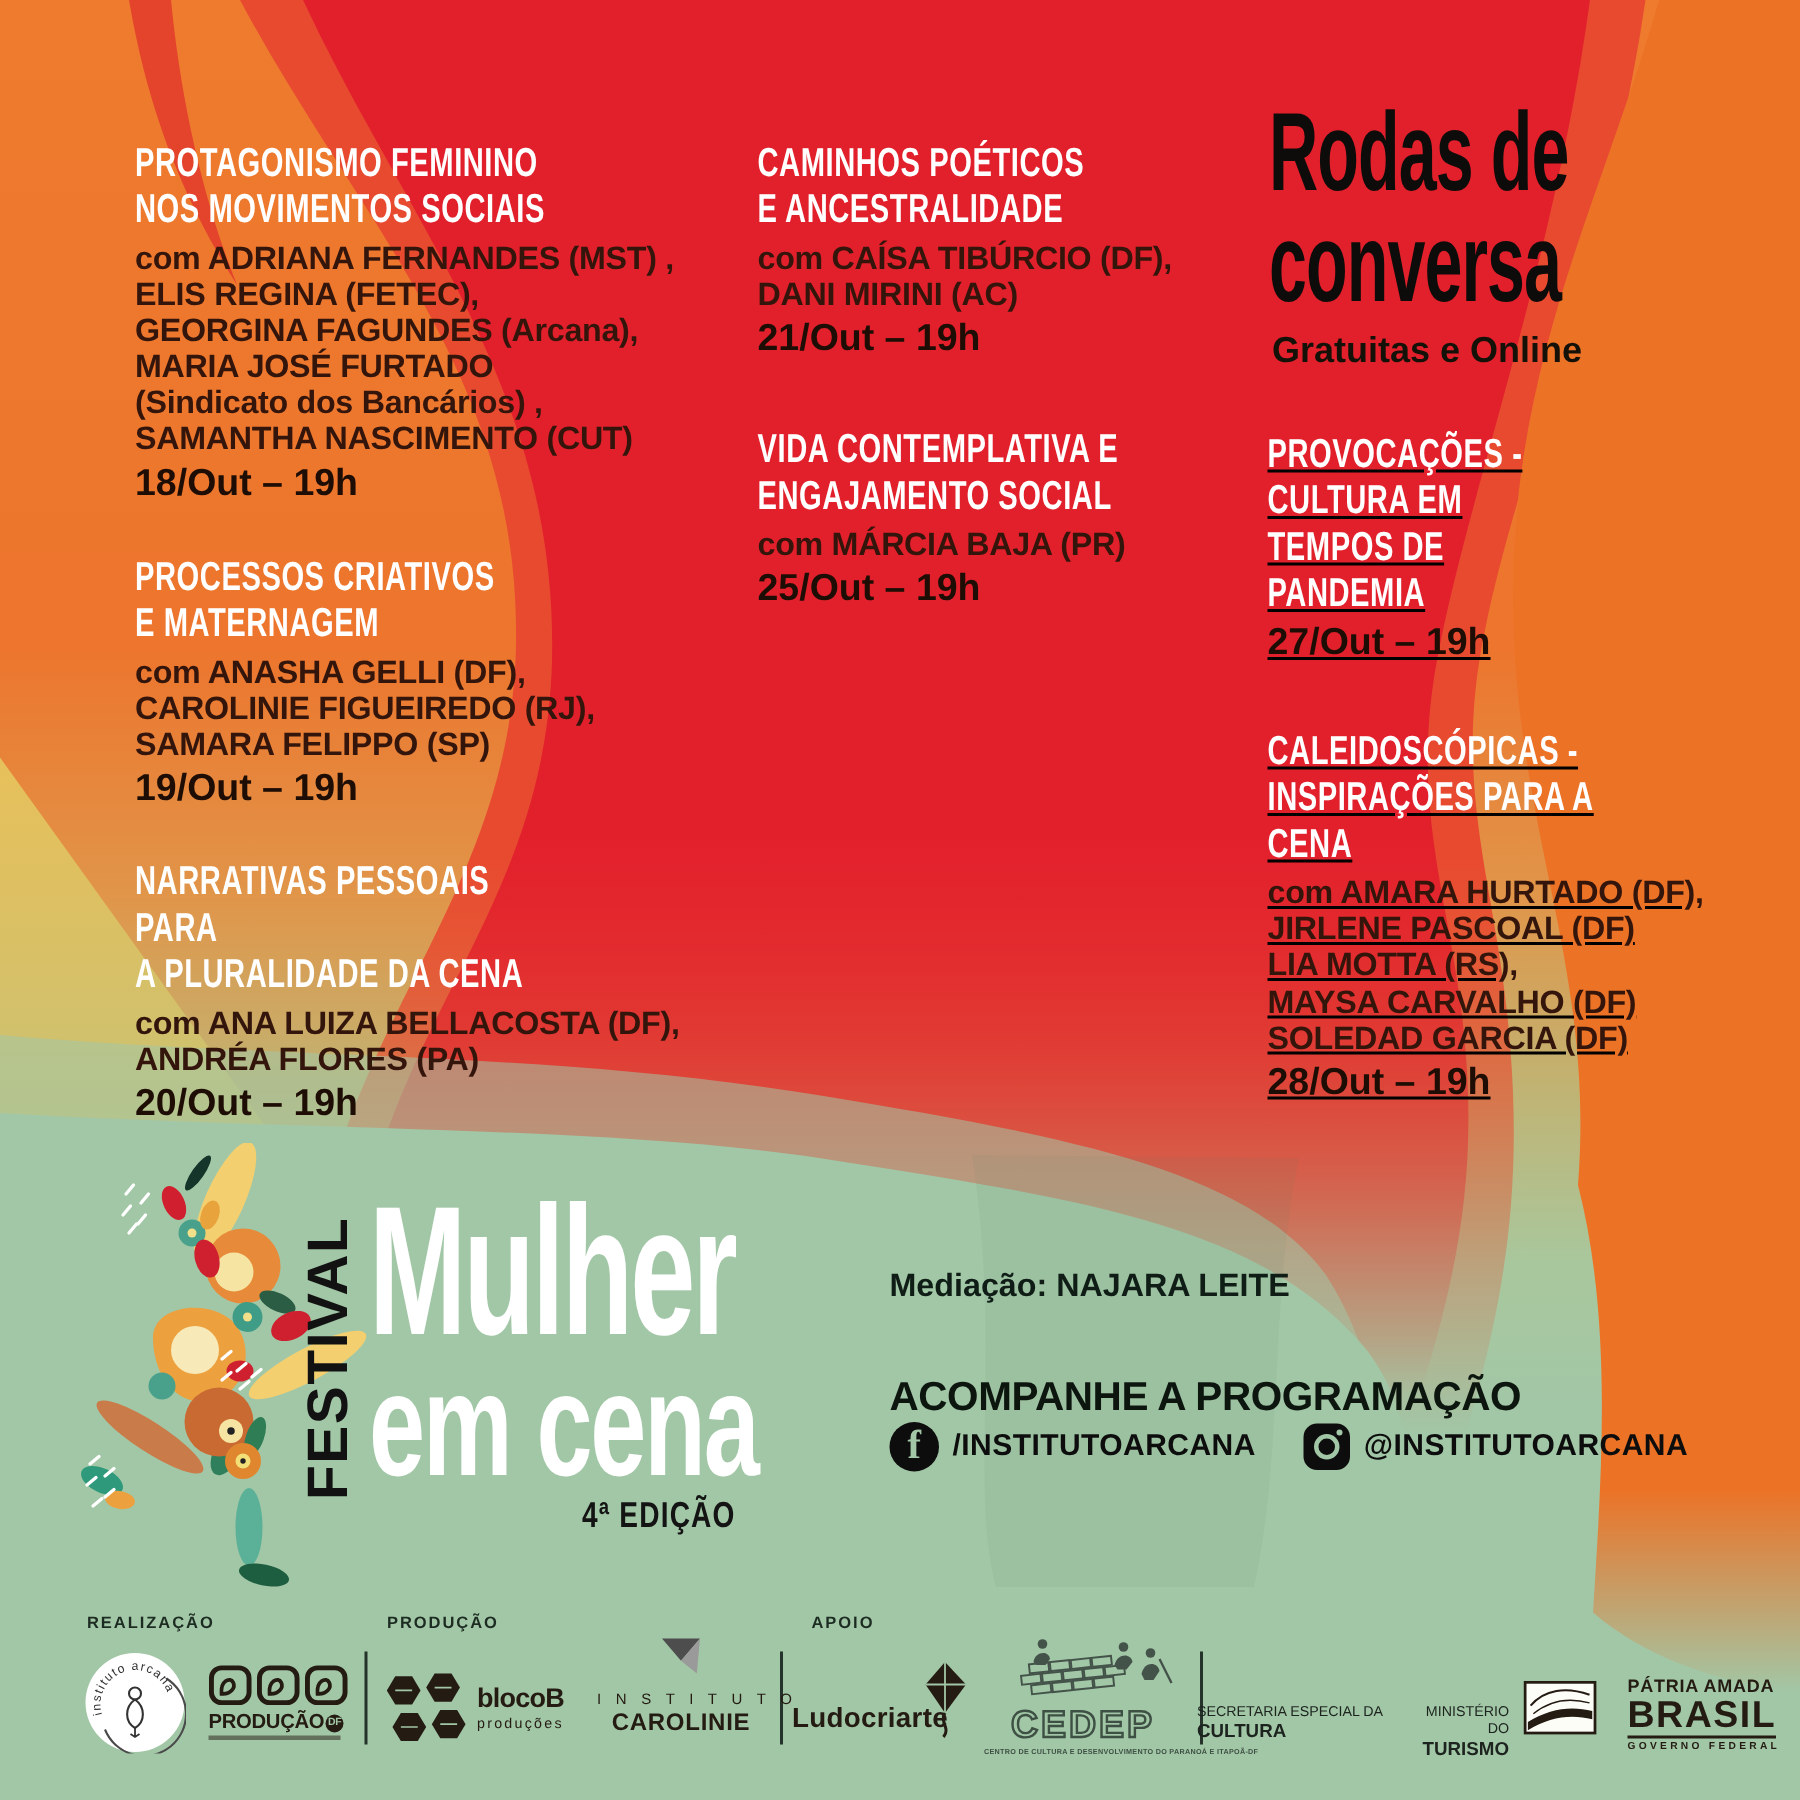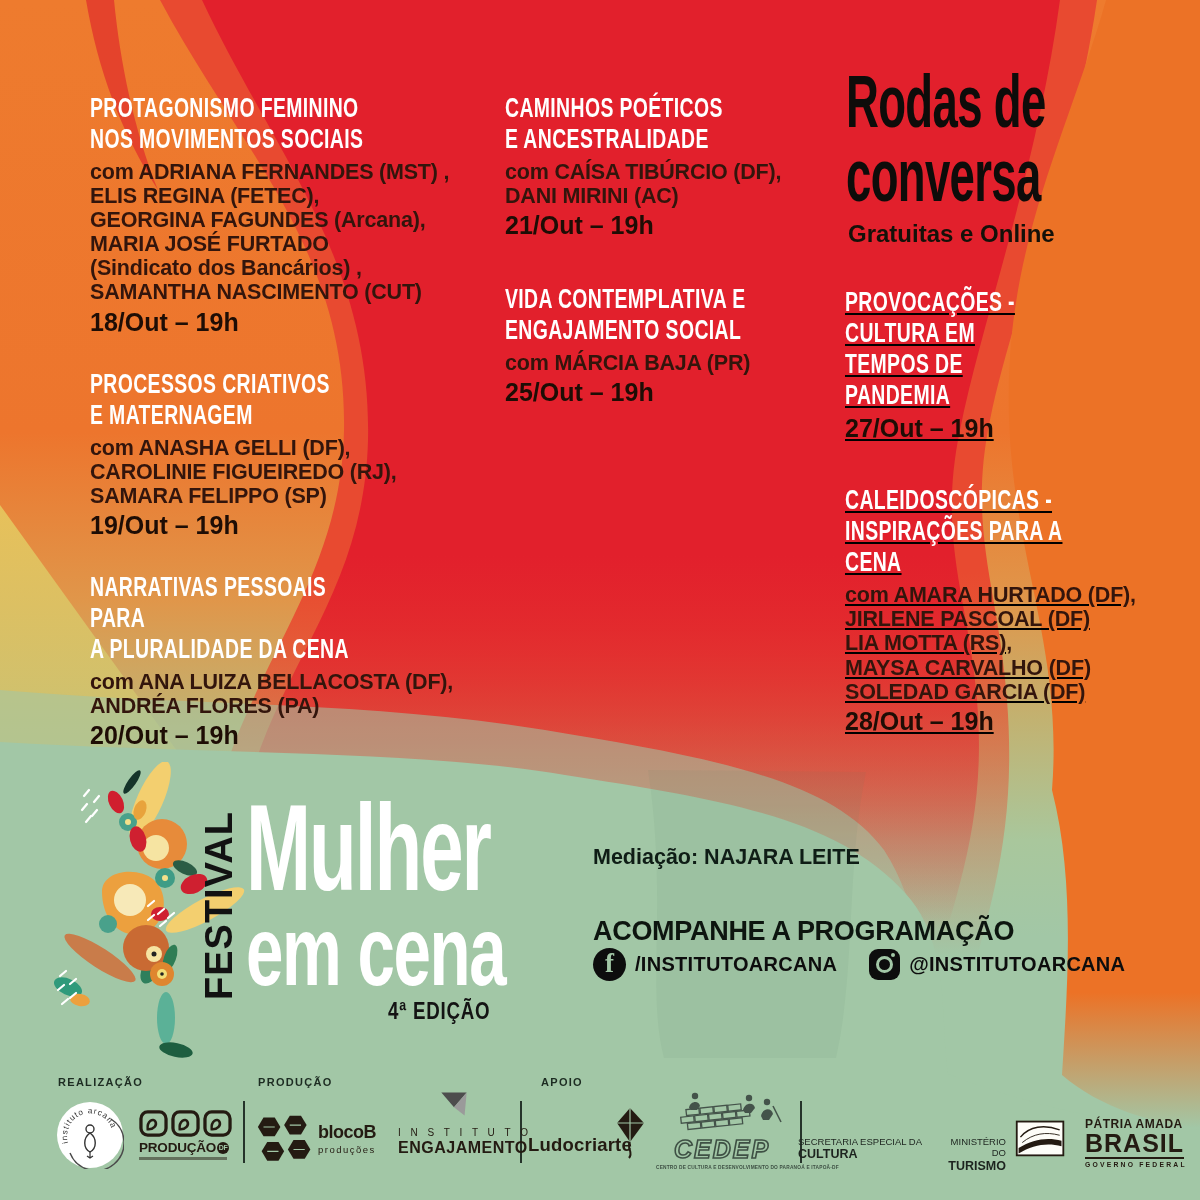--- a/index.html
+++ b/index.html
@@ -92,21 +92,21 @@
 
   .transforma { left:398px; top:1088px; width:112px; text-align:center; }
   .tr1 { font-size:10px; letter-spacing:3.5px; color:#241b12; margin-top:3px; white-space:nowrap; }
   .tr2 { font-size:16px; font-weight:800; color:#241b12; letter-spacing:.5px; margin-top:1px; white-space:nowrap; }
 
   .ludo { left:528px; top:1106px; width:126px; }
   .ludo-name { font-size:18.5px; font-weight:600; color:#241b12; margin-top:28px; letter-spacing:.2px; }
   .ludo-kite { position:absolute; left:84px; top:0; }
 
   .cedep { left:656px; top:1088px; width:132px; text-align:center; }
-  .cedep-name { font-size:25px; font-weight:800; font-style:italic; letter-spacing:2px;
+  .cedep-name { font-size:25px; font-weight:800; letter-spacing:2px;
                 color:#a2c7a6; -webkit-text-stroke:1.6px #3e5044; margin-top:-3px; }
   .cedep-cap  { font-size:4.8px; font-weight:bold; color:#3e5044; letter-spacing:.2px; margin-top:1px; white-space:nowrap; }
 
   .gov-sec { left:798px; top:1136px; width:128px; text-align:left; color:#1d241f; line-height:1.2; }
   .gov-min { left:936px; top:1136px; width:70px;  text-align:right; color:#1d241f; line-height:1.2; }
   .gov-l1 { font-size:9.5px; }
   .gov-l2 { font-size:12.5px; font-weight:bold; }
   .gov-brand { left:1014px; top:1117px; display:flex; gap:18px; align-items:flex-start; }
   .pat1 { font-size:12px; font-weight:800; color:#241b12; letter-spacing:.5px; }
   .pat2 { font-size:25px; font-weight:800; color:#241b12; letter-spacing:1px; line-height:1;
@@ -341,21 +341,21 @@
       <div class="blocob-sub">produções</div>
     </div>
   </div>
 
   <div class="abs transforma">
     <svg width="38" height="32" viewBox="0 0 36 30">
       <polygon points="6,4 30,4 18,18" fill="#4d4d4d"></polygon>
       <polygon points="18,18 30,4 28,26" fill="#9a9a9a"></polygon>
     </svg>
     <div class="tr1">I N S T I T U T O</div>
-    <div class="tr2">ENGAJAMENTO</div>
+    <div class="tr2">CAROLINIE</div>
   </div>
 
   <div class="abs ludo">
     <svg class="ludo-kite" width="36" height="54" viewBox="0 0 36 54">
       <polygon points="18,2 32,17 18,36 5,17" fill="#241b12"></polygon>
       <path d="M18,2 L18,36 M5,17 L32,17" stroke="#a2c7a6" stroke-width="1.2"></path>
       <path d="M18,36 C14,42 22,46 17,52" fill="none" stroke="#241b12" stroke-width="2"></path>
     </svg>
     <div class="ludo-name">Ludocriarte</div>
   </div>

